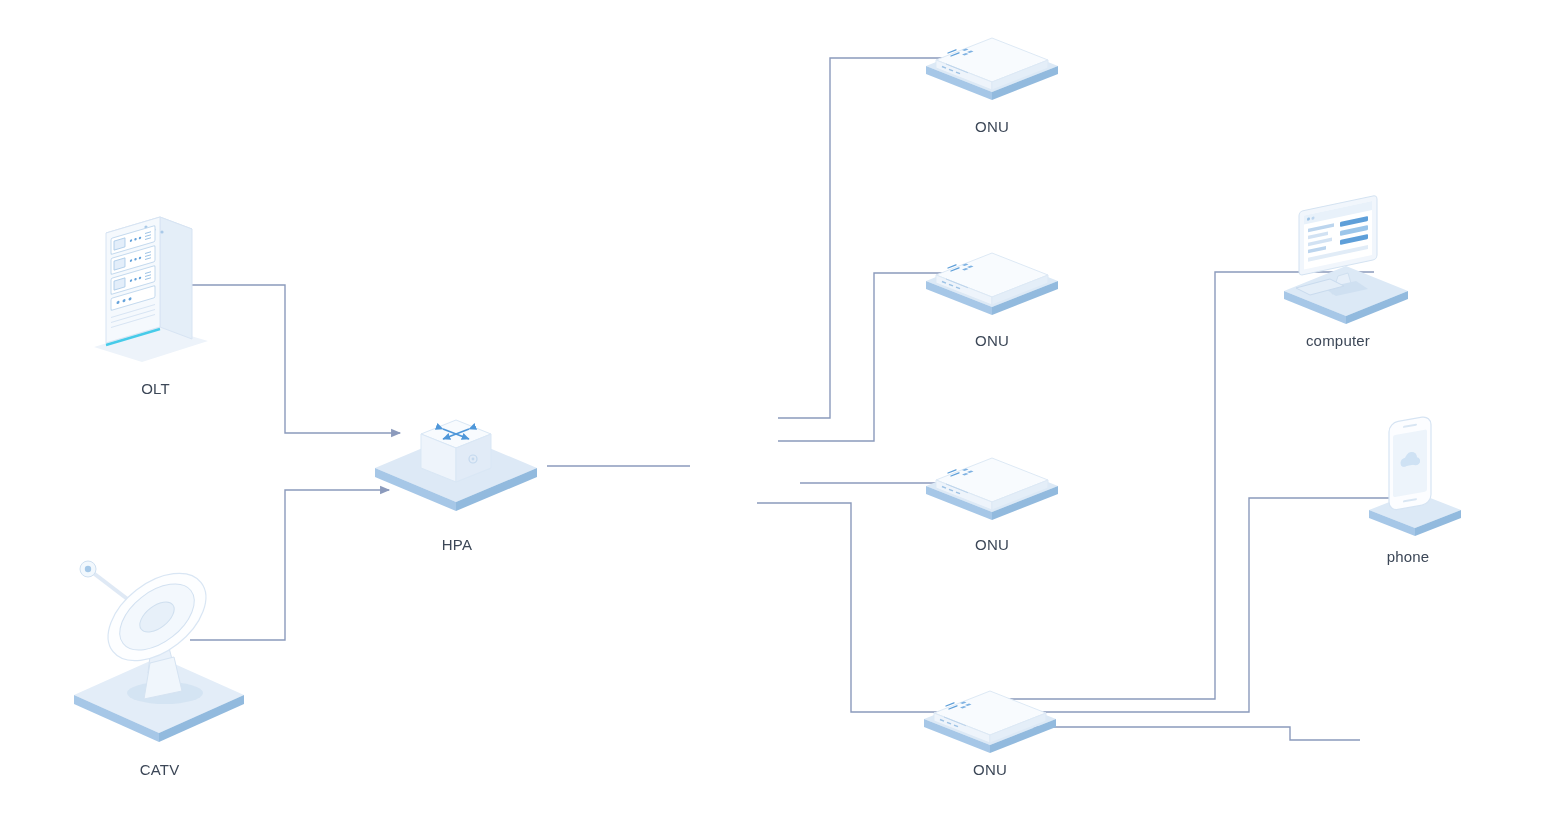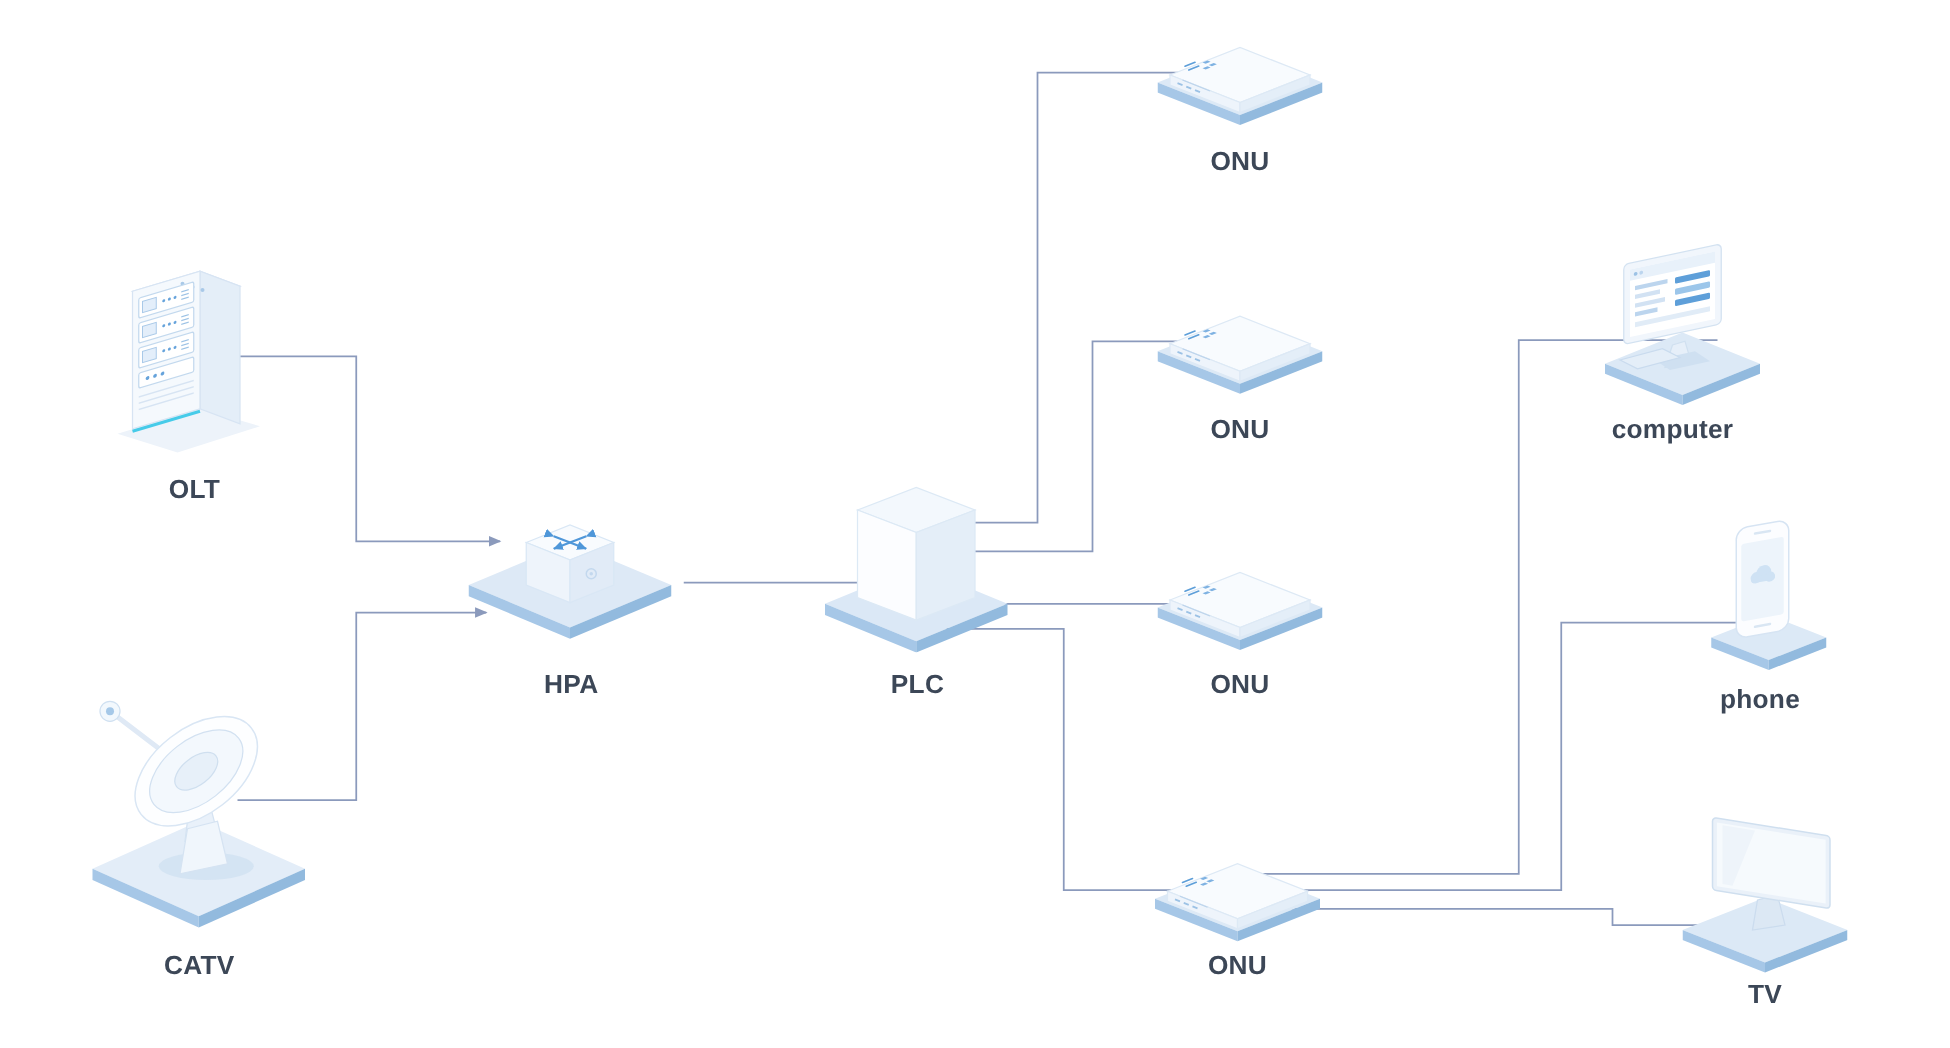--- a/index.html
+++ b/index.html
@@ -10,24 +10,23 @@
     font-family: "Liberation Sans", sans-serif;
     position: relative; overflow: hidden;
   }
   .stage { position: absolute; inset: 0; width: 1560px; height: 838px; }
   .connectors { position: absolute; left: 0; top: 0; }
   .edge { fill: none; stroke-width: 1.4; }
   .node { position: absolute; }
   .node svg { display: block; margin: 0 auto; }
   .node-label {
     text-align: center;
-    font-size: 21px;
+    font-size: 15px;
     letter-spacing: .2px;
     color: #3c4757;
-    font-weight: bold;
   }
 </style>
 </head>
 <body>
 
 <div class="stage">
 
   <svg class="connectors" width="1560" height="838" viewBox="0 0 1560 838">
     <defs>
       <marker id="arrow" viewBox="0 0 10 10" refX="8" refY="5" markerWidth="8" markerHeight="8" orient="auto">
@@ -137,31 +136,20 @@
       <polygon points="48,36 83,50 83,84 48,70" fill="#eef4fb" stroke="#d9e7f5"></polygon>
       <polygon points="118,36 83,50 83,84 118,70" fill="#e1ebf7" stroke="#d9e7f5"></polygon>
       <line x1="70" y1="31" x2="96" y2="41" stroke="#4f97d9" stroke-width="1.8" marker-start="url(#mArr)" marker-end="url(#mArr)"></line>
       <line x1="96" y1="31" x2="70" y2="41" stroke="#4f97d9" stroke-width="1.8" marker-start="url(#mArr)" marker-end="url(#mArr)"></line>
       <circle cx="100" cy="61" r="4" fill="none" stroke="#c3d8ee" stroke-width="1.2"></circle>
       <circle cx="100" cy="61" r="1.4" fill="#c3d8ee"></circle>
     </svg>
     <div class="node-label" style="margin-top:20px">HPA</div>
   </div>
 
-  <div class="node" style="left:648px;top:388px;width:172px">
-    <svg width="172" height="134" viewBox="0 0 172 134">
-      <polygon points="12,95 85,65 158,95 85,125" fill="#dbe8f6"></polygon>
-      <polygon points="12,95 85,125 85,134 12,104" fill="#a6c7e7"></polygon>
-      <polygon points="85,125 158,95 158,104 85,134" fill="#92bade"></polygon>
-      <polygon points="38,20 85,2 132,20 85,38" fill="#f3f8fd" stroke="#dce9f5"></polygon>
-      <polygon points="38,20 85,38 85,108 38,90" fill="#fcfdff" stroke="#dce9f5"></polygon>
-      <polygon points="132,20 85,38 85,108 132,90" fill="#e4eef8" stroke="#dce9f5"></polygon>
-    </svg>
-    <div class="node-label" style="margin-top:14px">PLC</div>
-  </div>
 
   <div class="node" style="left:926px;top:20px;width:132px">
     <svg width="132" height="84" viewBox="0 0 132 84">
       <polygon points="0,46 66,20 132,46 66,72" fill="#dce9f6"></polygon>
       <polygon points="0,46 66,72 66,80 0,54" fill="#a6c7e7"></polygon>
       <polygon points="66,72 132,46 132,54 66,80" fill="#92bade"></polygon>
       <polygon points="10,40 66,18 122,40 66,62" fill="#f8fbfe" stroke="#dde9f5"></polygon>
       <polygon points="10,40 66,62 66,70 10,48" fill="#eef4fb" stroke="#dde9f5"></polygon>
       <polygon points="66,62 122,40 122,48 66,70" fill="#e4eef8" stroke="#dde9f5"></polygon>
       <g stroke="#5e9fd9" stroke-width="1.3" stroke-linecap="round">
@@ -305,28 +293,14 @@
           <circle cx="16" cy="42" r="4.5"></circle>
           <circle cx="22" cy="39" r="6"></circle>
           <circle cx="27" cy="43" r="4"></circle>
           <rect x="12" y="41" width="19" height="5" rx="2.5"></rect>
         </g>
       </g>
     </svg>
     <div class="node-label" style="margin-top:8px">phone</div>
   </div>
 
-  <div class="node" style="left:1346px;top:650px;width:132px">
-    <svg width="132" height="132" viewBox="0 0 132 132">
-      <polygon points="0,94 66,68 132,94 66,120" fill="#dce9f6"></polygon>
-      <polygon points="0,94 66,120 66,128 0,102" fill="#a6c7e7"></polygon>
-      <polygon points="66,120 132,94 132,102 66,128" fill="#92bade"></polygon>
-      <polygon points="60,70 76,66 82,90 56,94" fill="#dce8f4" stroke="#cbdcee"></polygon>
-      <g transform="translate(24,4) skewY(9)">
-        <rect x="0" y="0" width="94" height="58" rx="3" fill="#eaf1f9" stroke="#cfdfef" stroke-width="1.2"></rect>
-        <rect x="3.5" y="3.5" width="87" height="51" fill="#f6fafd"></rect>
-        <polygon points="8,5 34,5 16,52 8,52" fill="#eef4fa"></polygon>
-      </g>
-    </svg>
-    <div class="node-label" style="margin-top:2px">TV</div>
-  </div>
 
 </div>
 
 </body></html>

